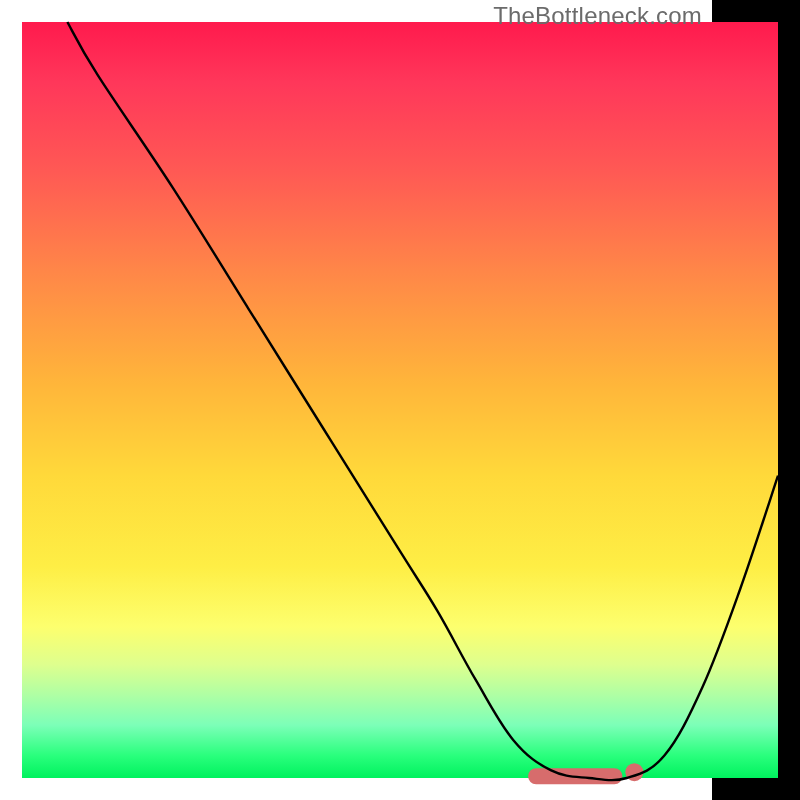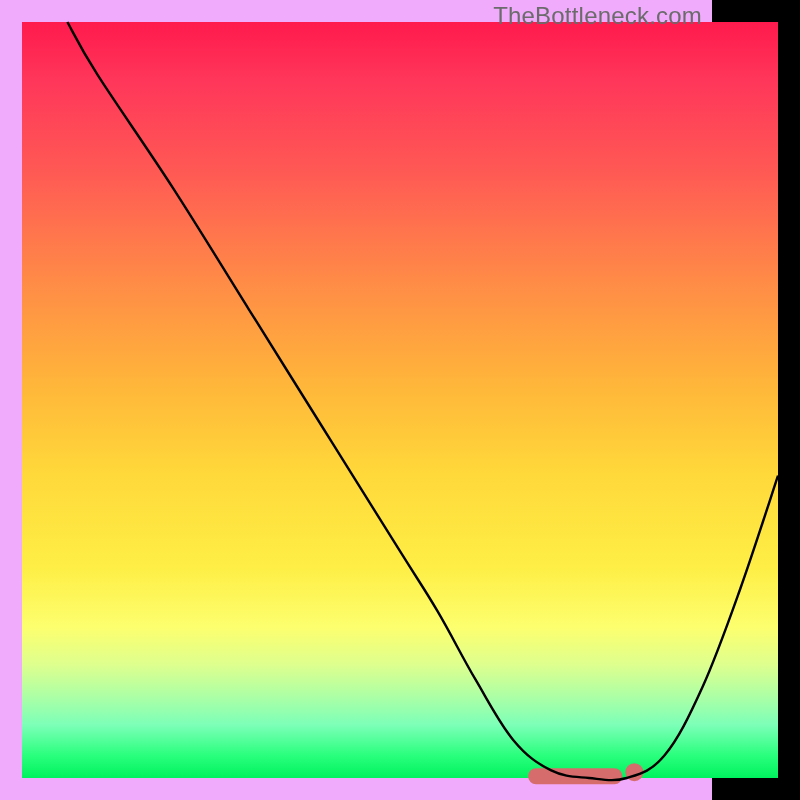--- a/index.html
+++ b/index.html
@@ -10,21 +10,21 @@
     overflow: hidden;
     background: #000;
     font-family: Arial, Helvetica, sans-serif;
   }
   .frame {
     position: absolute;
     left: 0;
     top: 0;
     width: 712px;
     height: 800px;
-    background: #f0abfc;
+    background: #ffffff;
   }
   .plot-area {
     position: absolute;
     left: 22px;
     top: 22px;
     width: 756px;
     height: 756px;
     background: linear-gradient(to bottom,
       #ff1a4d 0%,
       #ff375a 8%,

